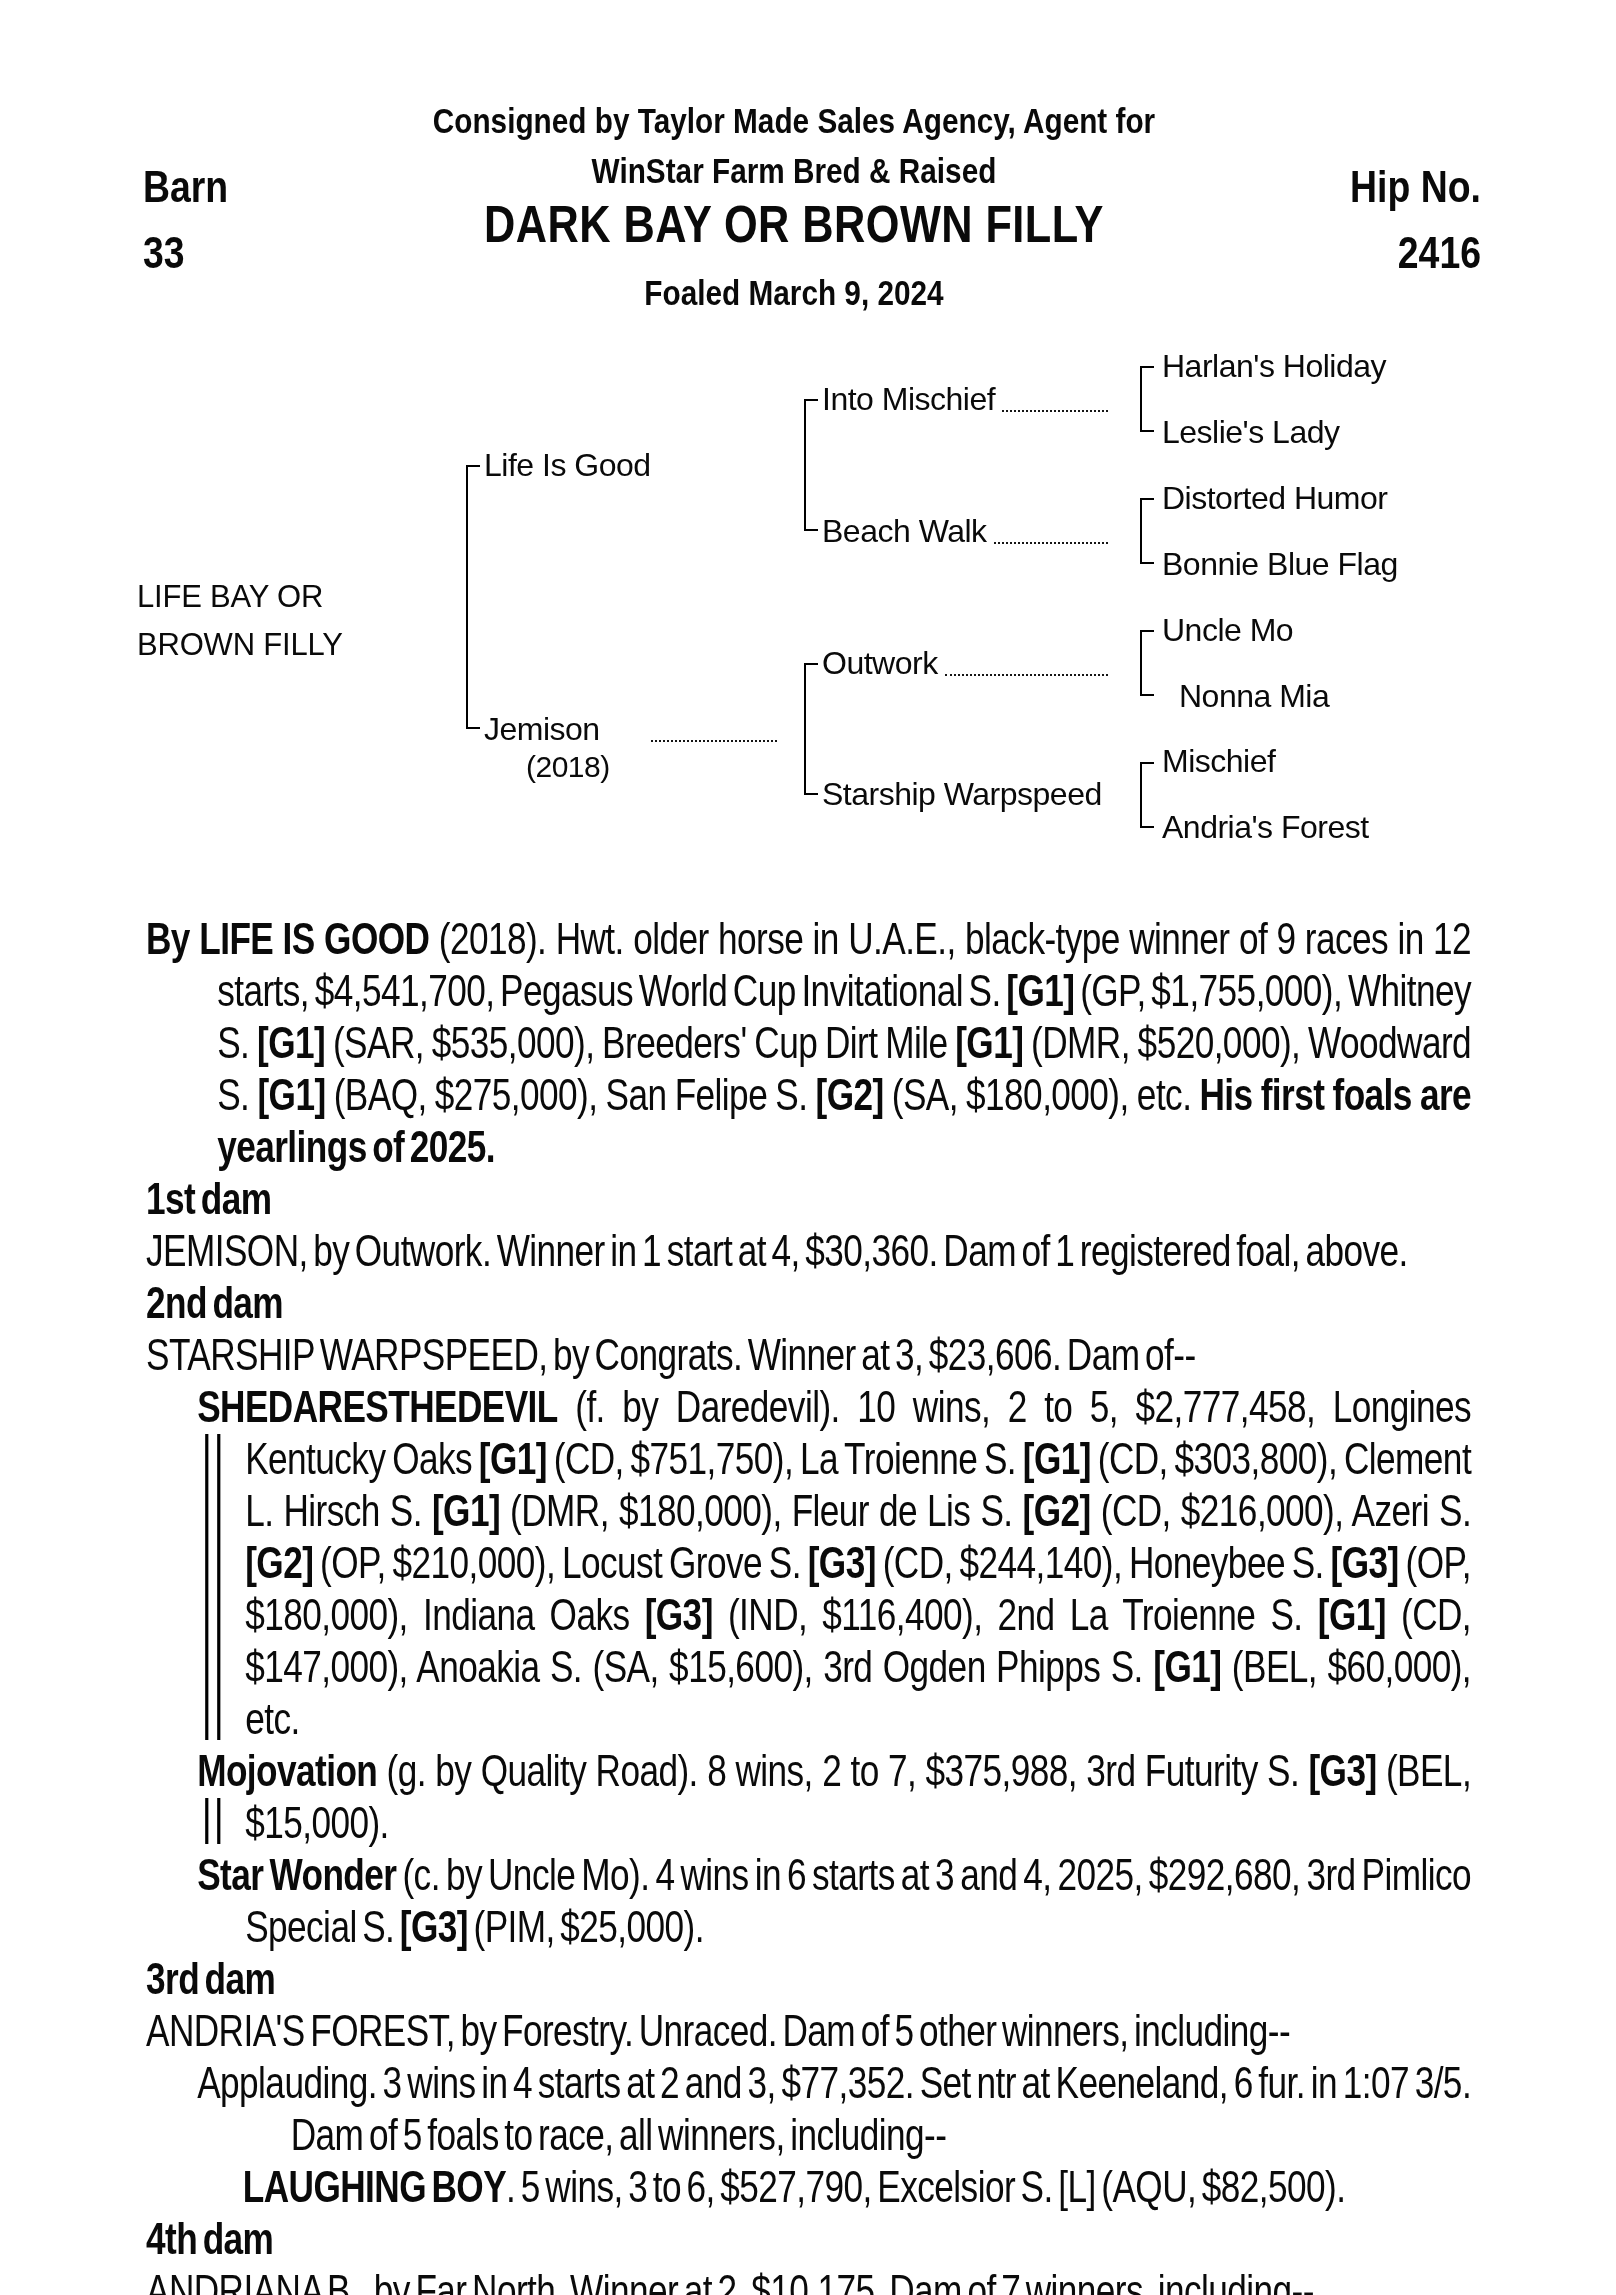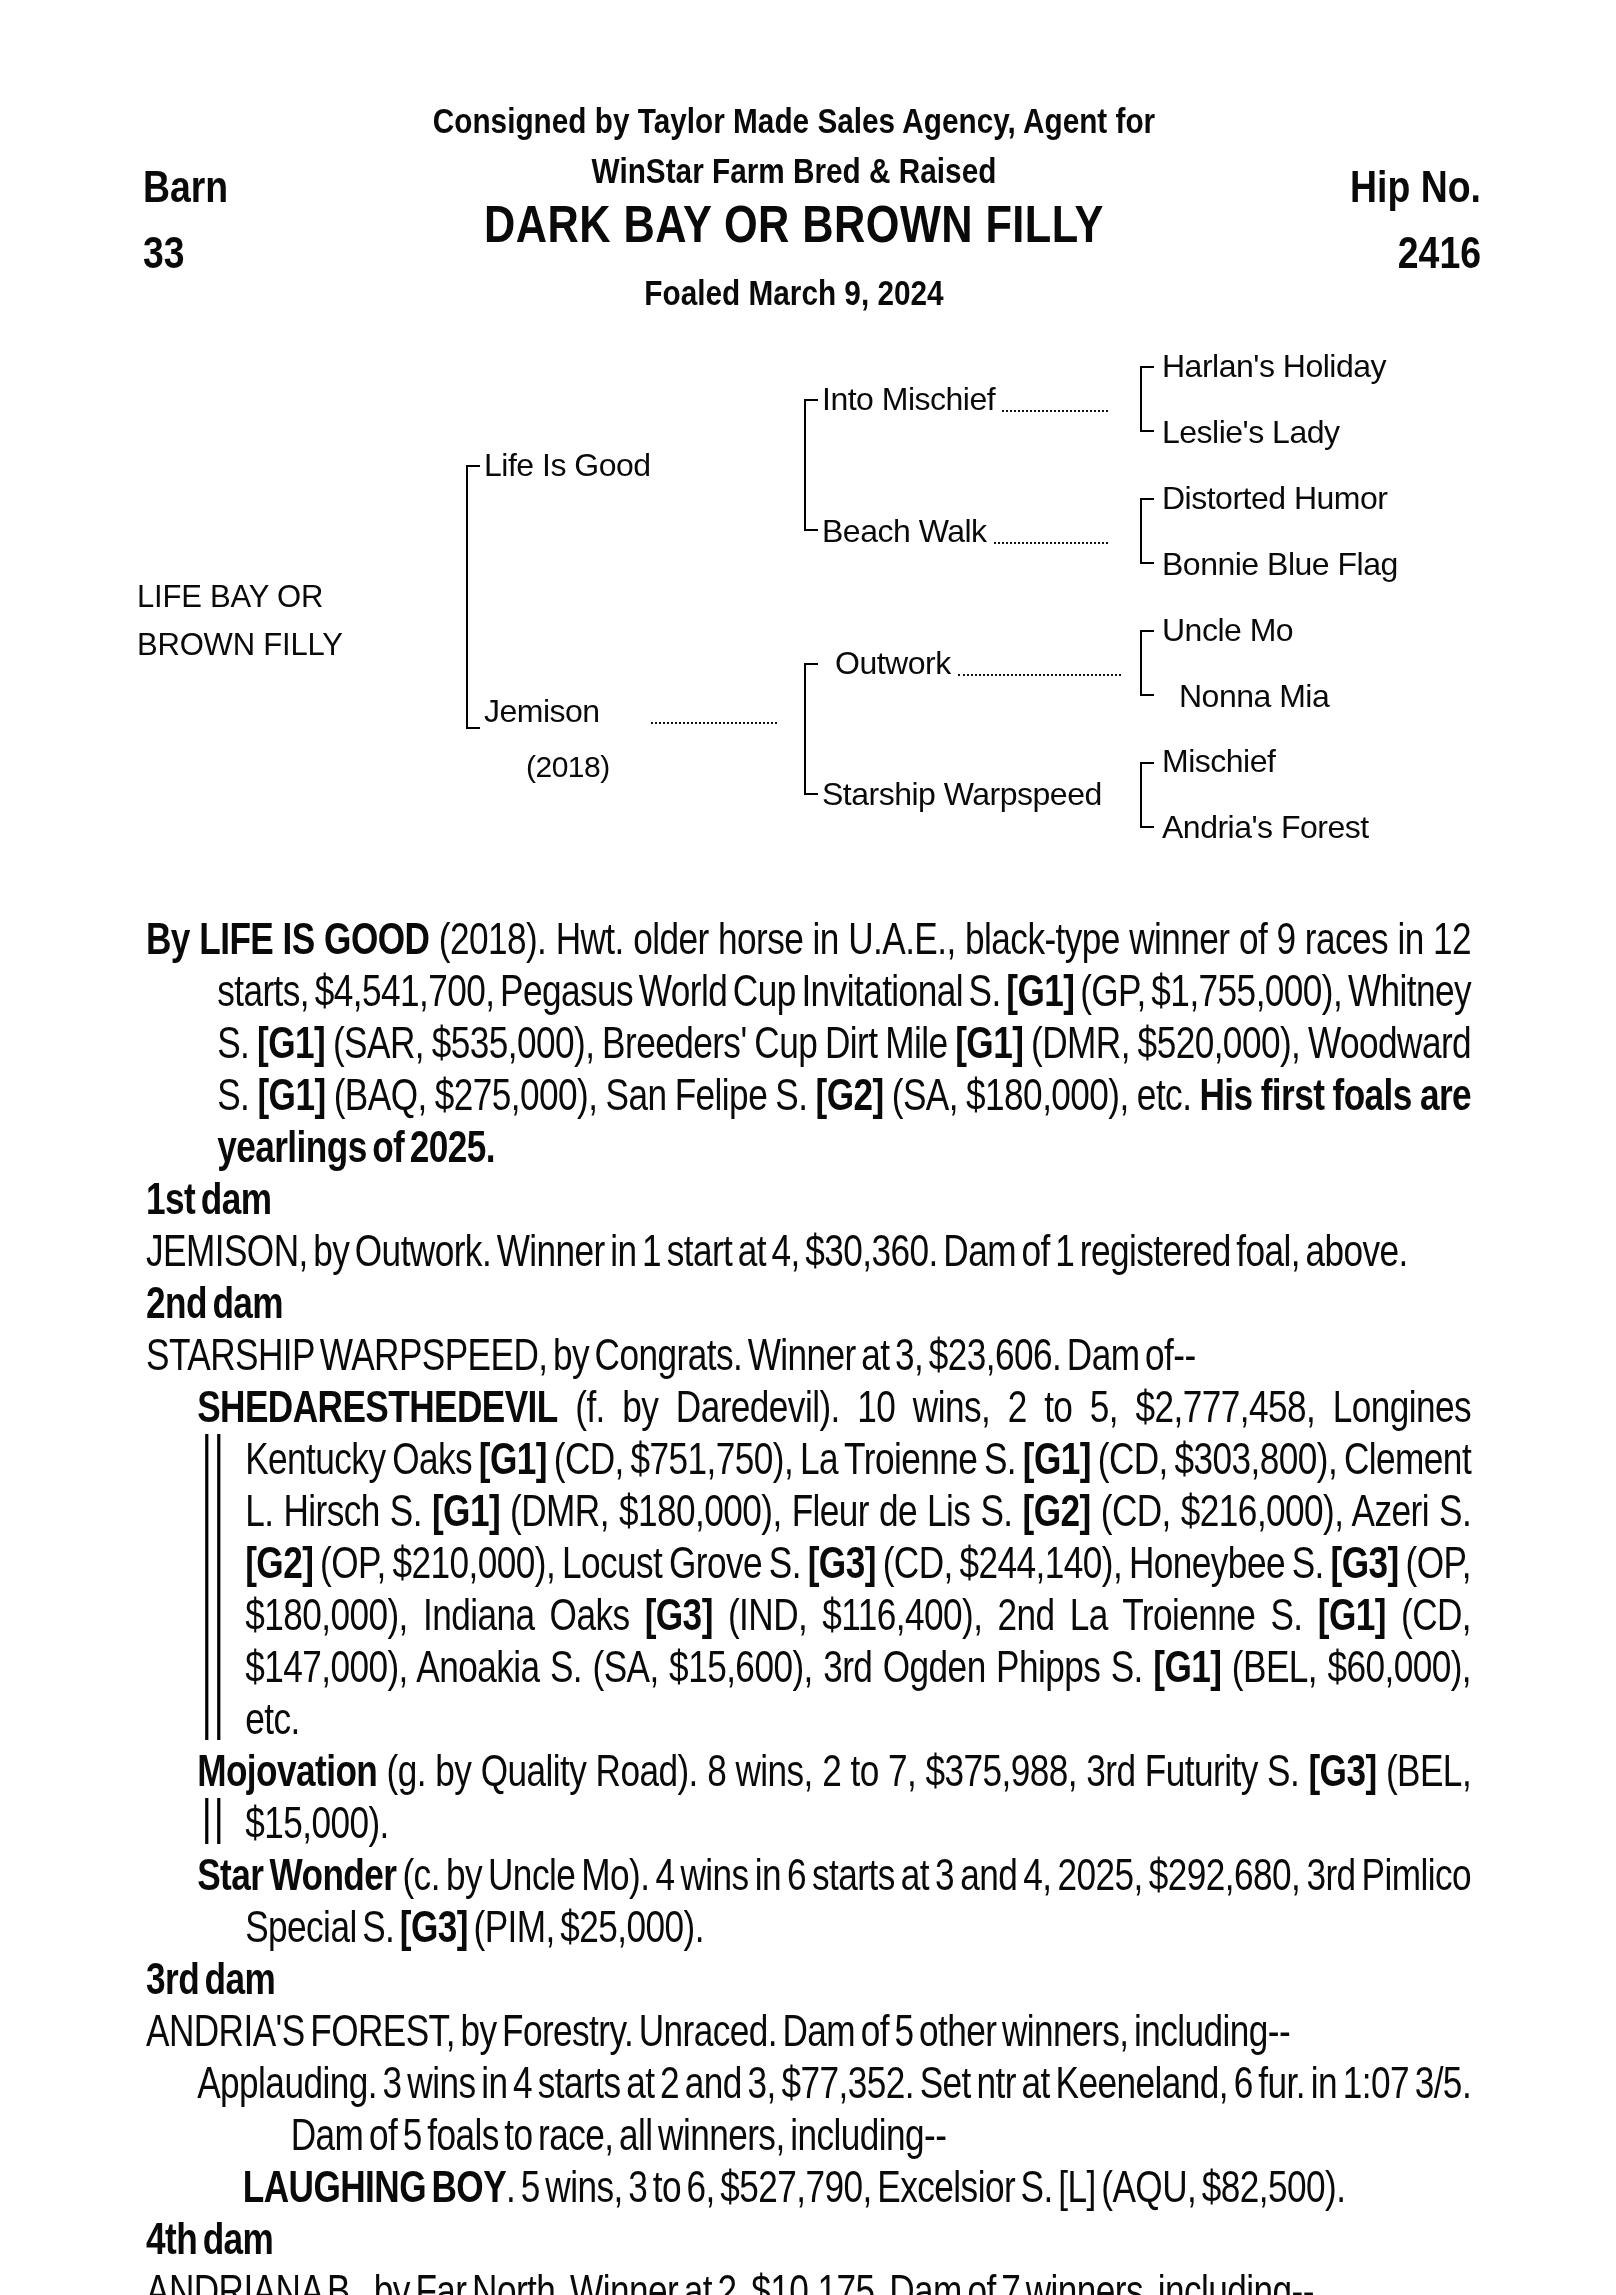--- a/index.html
+++ b/index.html
@@ -86,35 +86,35 @@
 
     <div class="subject">
       <div>LIFE BAY OR</div>
       <div>BROWN FILLY</div>
     </div>
 
     <div class="trow" style="left:484px; top:447px;  width:296px;flex-direction:column;">
       <span class="tname">Life Is Good</span>
       <span class="leader"></span>
     </div>
-    <div class="trow" style="left:484px; top:693px; width:296px;gap:44px;">
+    <div class="trow" style="left:484px; top:711px; width:296px;gap:44px;">
       <span class="tname">Jemison</span>
       <span class="leader"></span>
     </div>
     <div class="damyear">(2018)</div>
 
     <div class="trow" style="left:822px; top:381px;  width:289px;">
       <span class="tname">Into Mischief</span>
       <span class="leader"></span>
     </div>
     <div class="trow" style="left:822px; top:513px; width:289px;">
       <span class="tname">Beach Walk</span>
       <span class="leader"></span>
     </div>
-    <div class="trow" style="left:822px; top:645px; width:289px;margin-left:13px;">
+    <div class="trow" style="left:822px; top:645px; width:289px;">
       <span class="tname">Outwork</span>
       <span class="leader"></span>
     </div>
     <div class="trow" style="left:822px; top:776px; width:289px;">
       <span class="tname">Starship Warpspeed</span>
       <span class="leader"></span>
     </div>
 
     <div class="trow" style="left:1162px; top:348px;">
         <span class="tname">Harlan's Holiday</span>

